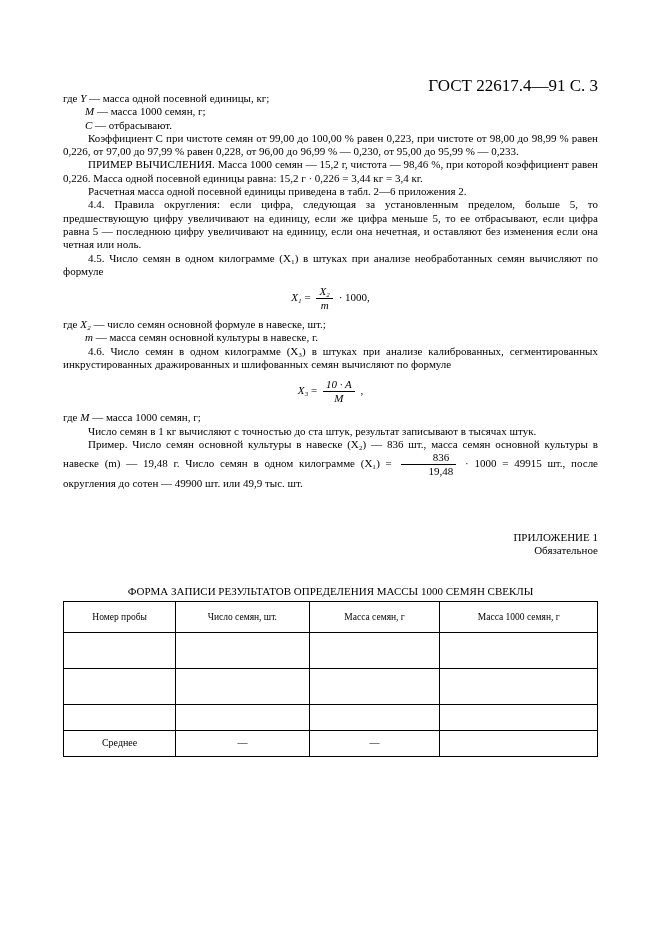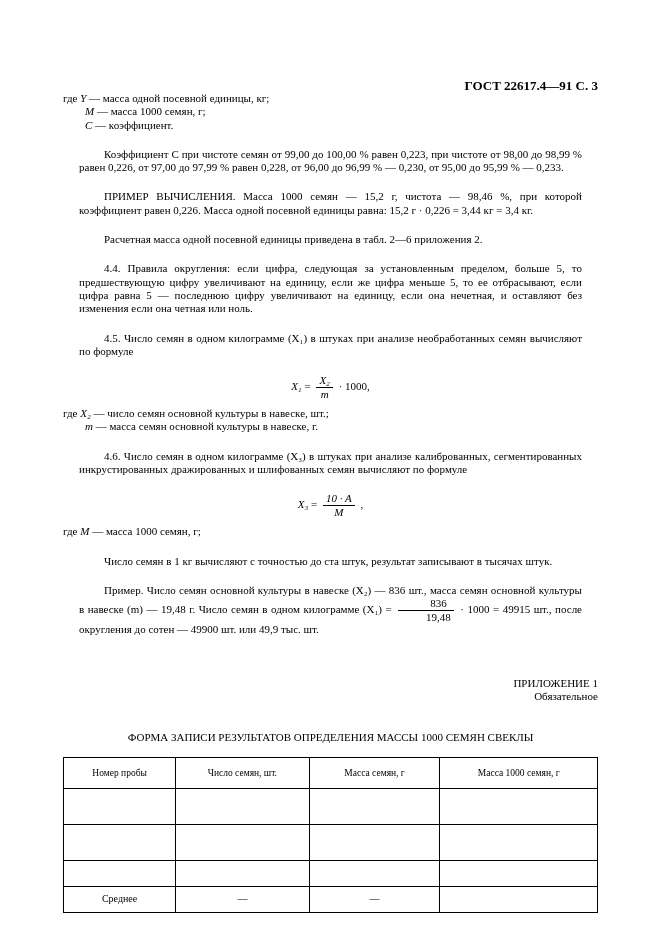--- a/index.html
+++ b/index.html
@@ -12,31 +12,31 @@
     color: #000000;
     font-family: "Liberation Serif", "DejaVu Serif", serif;
     font-size: 11px;
     line-height: 13.3px;
     overflow: hidden;
   }
   .gost-header {
     position: absolute;
     top: 79px;
     right: 63px;
-    font-weight: bold;
-    font-size: 13px;
+    font-weight: normal;
+    font-size: 17px;
   }
   .content {
     position: absolute;
     top: 92px;
     left: 63px;
     width: 535px;
     text-align: justify;
   }
-  .para { margin: 16px; text-indent: 25px; }
+  .para { margin: 0; text-indent: 25px; }
   .def-line { text-align: left; }
   .def-cont { padding-left: 22px; }
   .var { font-style: italic; }
   .formula { text-align: center; margin: 7px 0; }
   .frac {
     display: inline-flex;
     flex-direction: column;
     vertical-align: middle;
     margin: 0 3px;
     line-height: 12.5px;
@@ -52,21 +52,21 @@
   }
   .table-title {
     margin-top: 27px;
     text-align: center;
     font-weight: normal;
     text-indent: 0;
   }
   table.form {
     width: 100%;
     border-collapse: collapse;
-    margin-top: 13px;
+    margin-top: 3px;
     font-size: 10px;
     line-height: 12px;
   }
   .form th, .form td {
     border: 1px solid #000;
     text-align: center;
     vertical-align: middle;
     font-weight: normal;
     padding: 2px 4px;
   }
@@ -79,41 +79,41 @@
 
 <div class="page">
 
   <div class="gost-header">ГОСТ 22617.4—91 С. 3</div>
 
   <div class="content">
 
     <div>
       <div class="def-line"><span>где </span><span class="var">Y</span><span> — масса одной посевной единицы, кг;</span></div>
       <div class="def-line def-cont"><span></span><span class="var">M</span><span> — масса 1000 семян, г;</span></div>
-      <div class="def-line def-cont"><span></span><span class="var">C</span><span> — коэффициент.</span></div>
+      <div class="def-line def-cont"><span></span><span class="var">C</span><span> — отбрасывают.</span></div>
     </div>
 
     <p class="para">Коэффициент C при чистоте семян от 99,00 до 100,00 % равен 0,223, при чистоте от 98,00 до 98,99 % равен 0,226, от 97,00 до 97,99 % равен 0,228, от 96,00 до 96,99 % — 0,230, от 95,00 до 95,99 % — 0,233.</p>
     <p class="para">ПРИМЕР ВЫЧИСЛЕНИЯ. Масса 1000 семян — 15,2 г, чистота — 98,46 %, при которой коэффициент равен 0,226. Масса одной посевной единицы равна: 15,2 г · 0,226 = 3,44 кг = 3,4 кг.</p>
     <p class="para">Расчетная масса одной посевной единицы приведена в табл. 2—6 приложения 2.</p>
     <p class="para">4.4. Правила округления: если цифра, следующая за установленным пределом, больше 5, то предшествующую цифру увеличивают на единицу, если же цифра меньше 5, то ее отбрасывают, если цифра равна 5 — последнюю цифру увеличивают на единицу, если она нечетная, и оставляют без изменения если она четная или ноль.</p>
     <p class="para">4.5. Число семян в одном килограмме (X₁) в штуках при анализе необработанных семян вычисляют по формуле</p>
 
     <div class="formula">
       <span class="var">X₁</span>
       <span>=</span>
       <span class="frac">
           <span class="num var">X₂</span>
           <span class="den var">m</span>
         </span>
       <span>· 1000,</span>
     </div>
 
     <div>
-      <div class="def-line"><span>где </span><span class="var">X₂</span><span> — число семян основной культуры в навеске, шт.;</span></div>
+      <div class="def-line"><span>где </span><span class="var">X₂</span><span> — число семян основной формуле в навеске, шт.;</span></div>
       <div class="def-line def-cont"><span></span><span class="var">m</span><span> — масса семян основной культуры в навеске, г.</span></div>
     </div>
 
     <p class="para">4.6. Число семян в одном килограмме (X₃) в штуках при анализе калиброванных, сегментированных инкрустированных дражированных и шлифованных семян вычисляют по формуле</p>
 
     <div class="formula">
       <span class="var">X₃</span>
       <span>=</span>
       <span class="frac">
           <span class="num var">10 · A</span>

